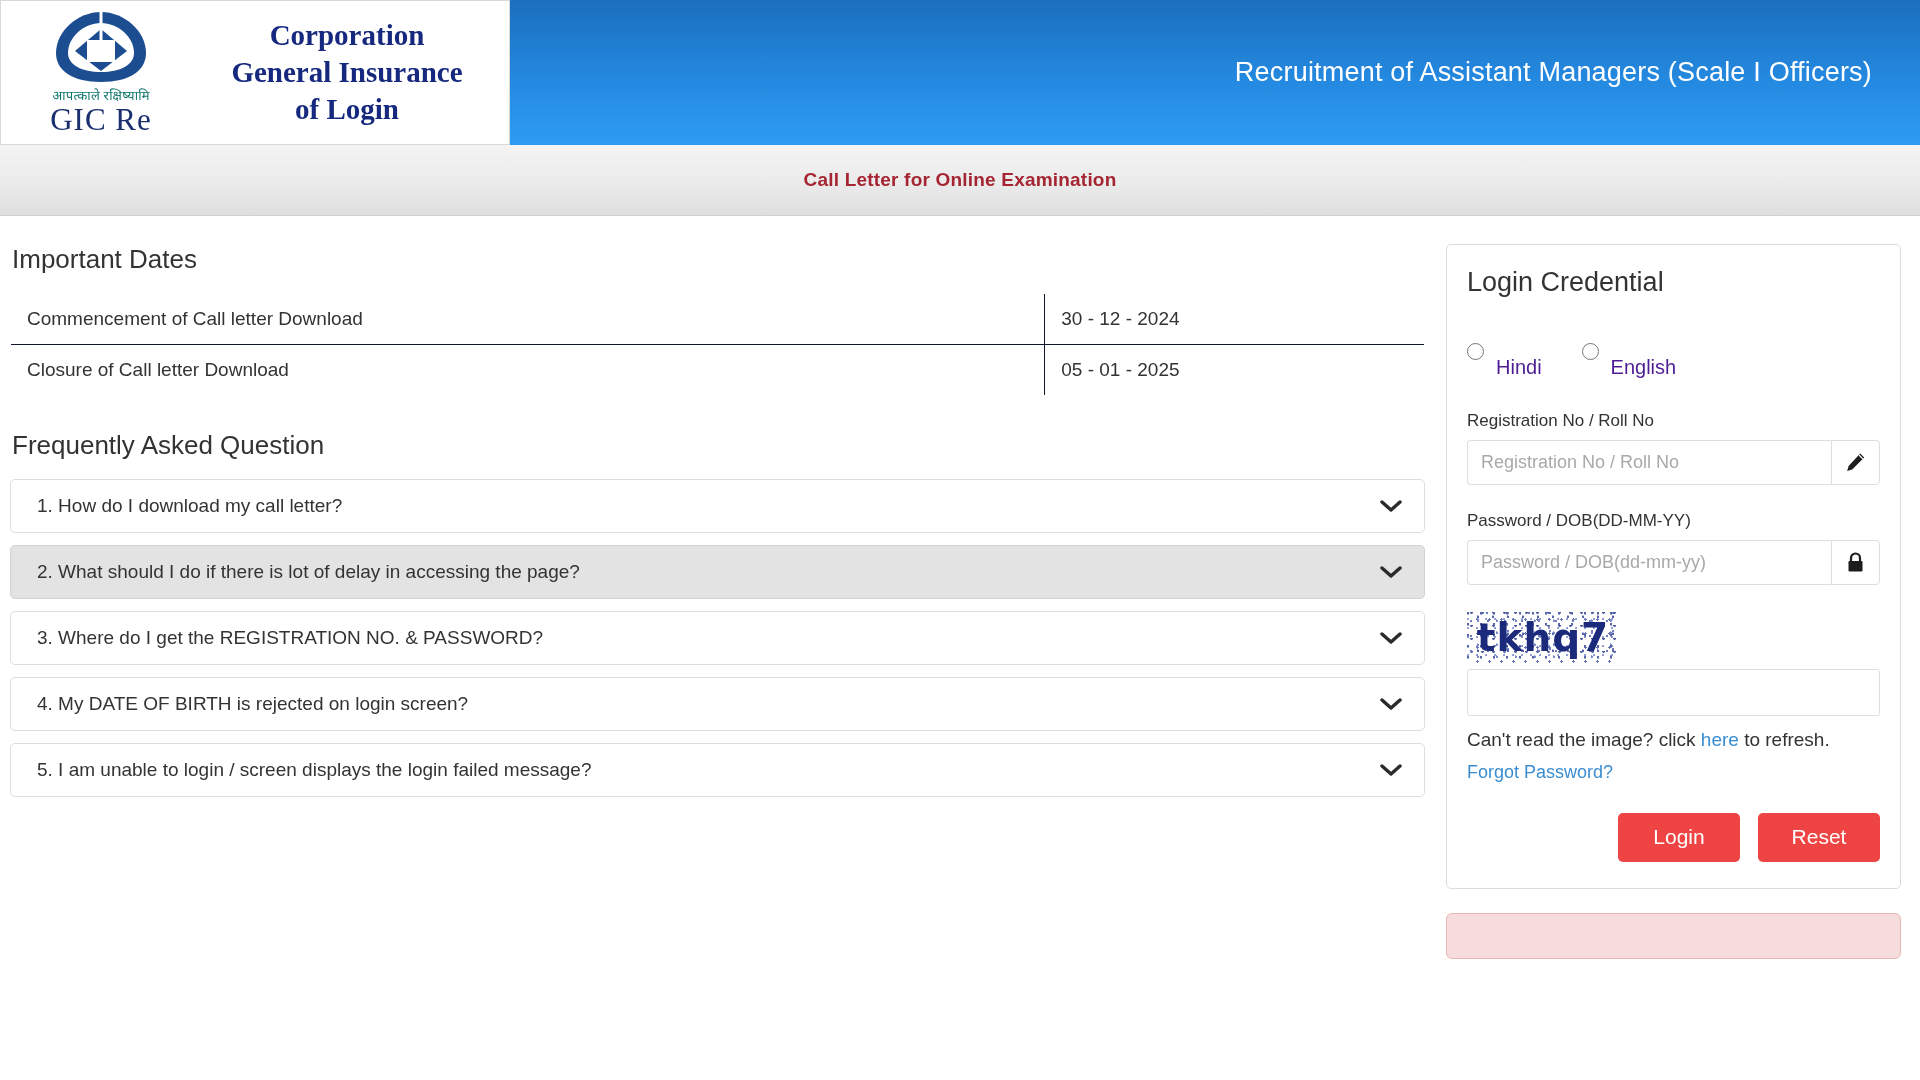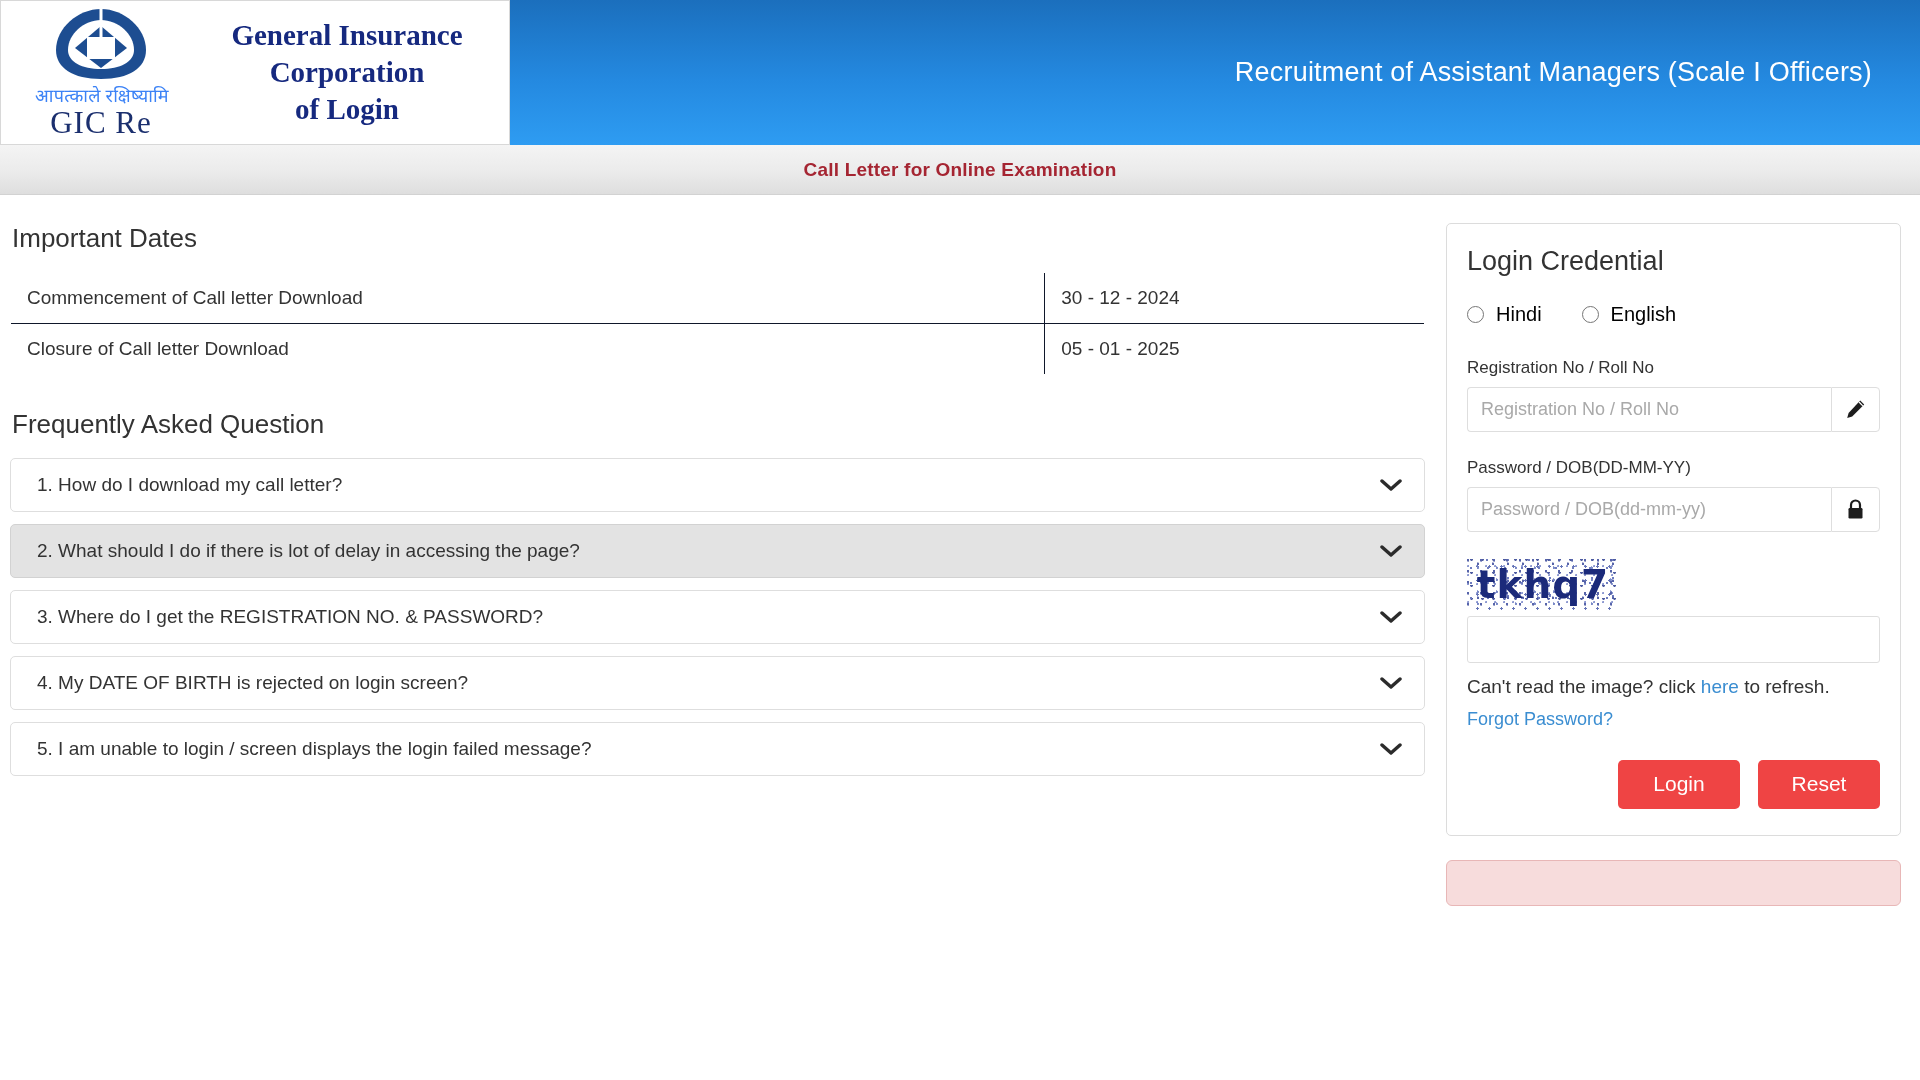--- a/index.html
+++ b/index.html
@@ -18,42 +18,42 @@
   }
   .logo-box {
     width: 510px; height: 145px; background: #ffffff;
     border: 1px solid #d8d8d8;
     display: flex; align-items: center; padding-left: 34px; gap: 18px;
   }
   .logo-mark { width: 132px; flex: 0 0 132px; text-align: center; }
   .logo-svg { display: block; margin: 0 auto; }
   .logo-hindi {
     font-family: "Liberation Serif", serif;
-    font-size: 18px; color: #3b82f6; letter-spacing: .3px;
+    font-size: 13px; color: #0f766e; letter-spacing: .3px;
     margin-top: 1px; white-space: nowrap;
   }
   .logo-gicre {
     font-family: "Liberation Serif", serif;
     font-size: 31px; color: #1b2f6e; font-weight: 400;
     letter-spacing: 1px; line-height: 1.05;
   }
   .logo-words {
     font-family: "Liberation Serif", serif;
     color: #16297f; font-weight: 700; font-size: 29px;
     line-height: 1.28; text-align: center; flex: 1;
   }
   .header-title {
     flex: 1; display: flex; align-items: center; justify-content: flex-end;
     padding-right: 48px; color: #ffffff; font-size: 27px; font-weight: 400;
     letter-spacing: .2px;
   }
 
   
   .subheader {
-    width: 1920px; height: 50px;
+    width: 1920px; height: 71px;
     background: linear-gradient(180deg,#f4f4f4 0%, #ebebeb 55%, #dedede 100%);
     border-bottom: 1px solid #d2d2d2;
     display: flex; align-items: center; justify-content: center;
   }
   .subheader-text {
     color: #a52532; font-weight: 700; font-size: 19px; letter-spacing: .2px;
   }
 
   
   .page { display: flex; width: 1920px; padding: 28px 0 0 0; }
@@ -95,21 +95,21 @@
     background: #fff; padding: 22px 20px 26px 20px;
   }
   .login-title { font-size: 27px; color: #333; font-weight: 400; margin-bottom: 26px; }
 
   .radio-row { display: flex; align-items: center; gap: 40px; margin-bottom: 32px; }
   .radio-opt { display: flex; align-items: center; gap: 12px; }
   .radio-dot {
     width: 17px; height: 17px; border: 1px solid #767676;
     border-radius: 50%; background: #fff; flex: 0 0 17px;
   }
-  .radio-label { font-size: 20px; color: #000000; }
+  .radio-label { font-size: 20px; color: #4c1d95; margin-top: 32px; }
 
   .field-label { font-size: 17px; color: #333; margin-bottom: 9px; }
   .input-group { display: flex; margin-bottom: 26px; }
   .text-input {
     flex: 1; height: 45px; border: 1px solid #dedede; border-right: none;
     border-radius: 4px 0 0 4px; padding: 0 13px;
     font-size: 18px; color: #333; font-family: "Liberation Sans", sans-serif;
     background: #fff; outline: none;
   }
   .text-input::placeholder { color: #a9a9a9; }
@@ -176,22 +176,22 @@
         <path d="M50 3 C27 3 5 22 5 44 C5 62 22 73 50 73 C78 73 95 62 95 44 C95 22 73 3 50 3 Z" fill="#1d4d91"></path>
         <path d="M50 14 C33 14 17 28 17 44 C17 56 31 63 50 63 C69 63 83 56 83 44 C83 28 67 14 50 14 Z" fill="#ffffff"></path>
         <path d="M50 20 L76 42 L50 62 L24 42 Z" fill="#1d4d91"></path>
         <rect x="36" y="31" width="28" height="22" fill="#ffffff"></rect>
         <rect x="48.5" y="3" width="3" height="30" fill="#ffffff"></rect>
       </svg>
       <div class="logo-hindi">आपत्काले रक्षिष्यामि</div>
       <div class="logo-gicre">GIC Re</div>
     </div>
     <div class="logo-words">
+      <div>Corporation</div>
       <div>General Insurance</div>
-      <div>Corporation</div>
       <div>of Login</div>
     </div>
   </div>
   <div class="header-title">Recruitment of Assistant Managers (Scale I Officers)</div>
 </div>
 
 <div class="subheader">
   <div class="subheader-text">Call Letter for Online Examination</div>
 </div>
 

